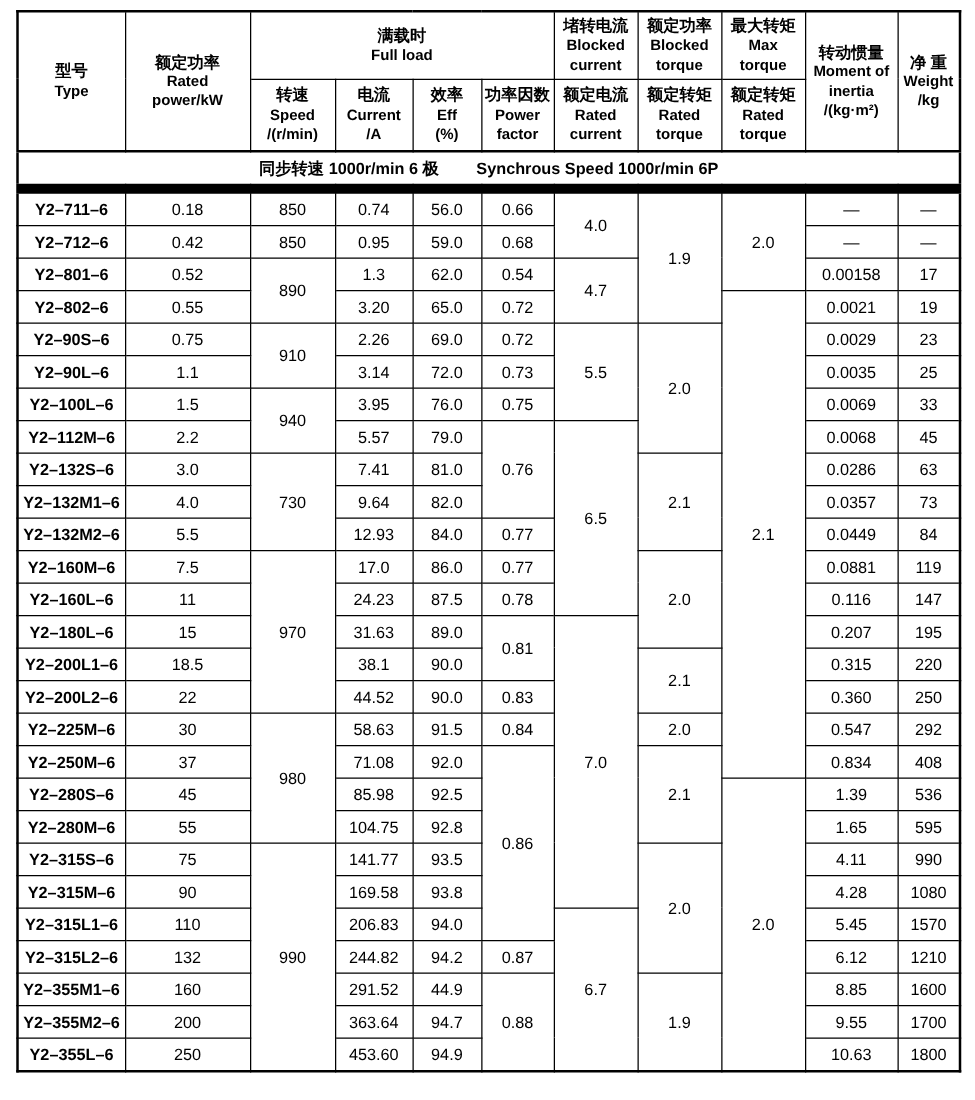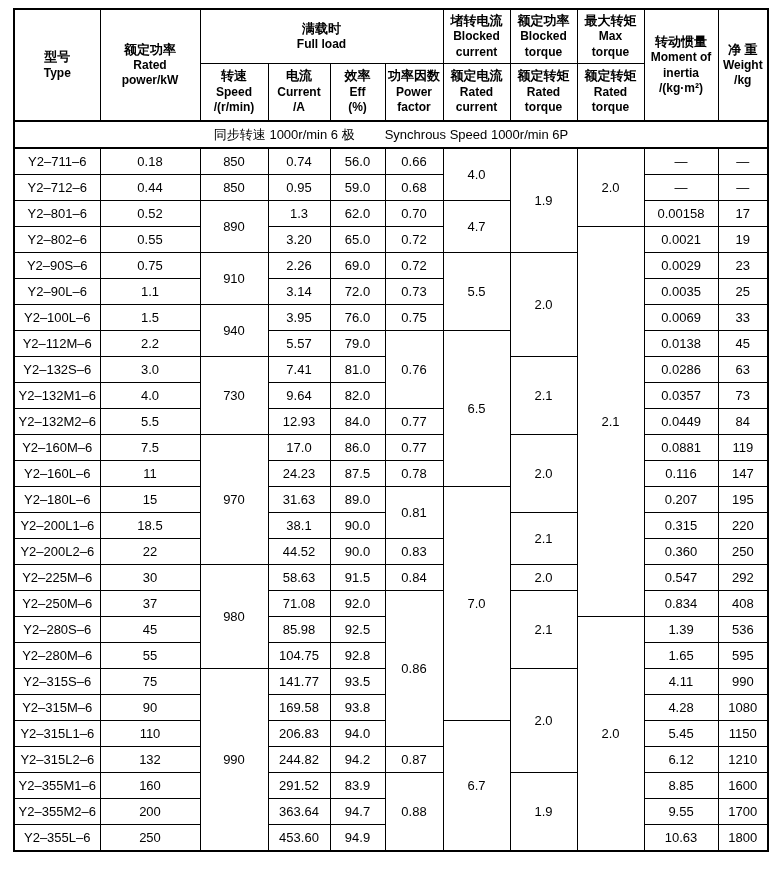--- a/index.html
+++ b/index.html
@@ -7,25 +7,25 @@
         font-family:"Liberation Sans","DejaVu Sans",sans-serif;color:#000;}
   table.spec{position:absolute;left:13px;top:8px;width:754px;
              border-collapse:collapse;table-layout:fixed;
              border:2px solid #000;}
   th,td{border:1px solid #000;text-align:center;vertical-align:middle;
         padding:0;overflow:hidden;}
   thead th{font-weight:bold;font-size:12px;line-height:1.32;padding:2px 0;}
   thead .zh{font-size:13px;}
   thead tr.group-row th{height:48px;}
   thead tr.sub-row th{height:52px;margin-top:32px;}
-  tr.banner-row td{height:41px;font-size:15px;font-weight:normal;
-                   border-top:2px solid #000;border-bottom:2px solid #000000;}
+  tr.banner-row td{height:41px;font-size:15px;font-weight:bold;
+                   border-top:2px solid #000;border-bottom:8px solid #000000;}
   tr.banner-row .gap{display:inline-block;width:30px;}
   tbody.rows td{font-size:13px;height:25px;line-height:1;}
-  tbody.rows td.col-type{font-weight:normal;margin-left:24px;}
+  tbody.rows td.col-type{font-weight:bold;margin-left:24px;}
 </style>
 </head>
 <body>
 
 <div class="page">
   <table class="spec">
     <colgroup>
       <col style="width:86px">
         <col style="width:100px">
         <col style="width:68px">
@@ -134,35 +134,35 @@
           <td class="col-eff">56.0</td>
           <td class="col-pf">0.66</td>
           <td rowspan="2" class="col-blocked-current">4.0</td>
           <td rowspan="4" class="col-blocked-torque">1.9</td>
           <td rowspan="3" class="col-max-torque">2.0</td>
           <td class="col-inertia">—</td>
           <td class="col-weight">—</td>
         </tr>
         <tr>
           <td class="col-type">Y2–712–6</td>
-          <td class="col-power">0.44</td>
+          <td class="col-power">0.42</td>
           <td class="col-speed">850</td>
           <td class="col-current">0.95</td>
           <td class="col-eff">59.0</td>
           <td class="col-pf">0.68</td>
           <td class="col-inertia">—</td>
           <td class="col-weight">—</td>
         </tr>
         <tr>
           <td class="col-type">Y2–801–6</td>
           <td class="col-power">0.52</td>
           <td rowspan="2" class="col-speed">890</td>
           <td class="col-current">1.3</td>
           <td class="col-eff">62.0</td>
-          <td class="col-pf">0.70</td>
+          <td class="col-pf">0.54</td>
           <td rowspan="2" class="col-blocked-current">4.7</td>
           <td class="col-inertia">0.00158</td>
           <td class="col-weight">17</td>
         </tr>
         <tr>
           <td class="col-type">Y2–802–6</td>
           <td class="col-power">0.55</td>
           <td class="col-current">3.20</td>
           <td class="col-eff">65.0</td>
           <td class="col-pf">0.72</td>
@@ -201,21 +201,21 @@
           <td class="col-inertia">0.0069</td>
           <td class="col-weight">33</td>
         </tr>
         <tr>
           <td class="col-type">Y2–112M–6</td>
           <td class="col-power">2.2</td>
           <td class="col-current">5.57</td>
           <td class="col-eff">79.0</td>
           <td rowspan="3" class="col-pf">0.76</td>
           <td rowspan="6" class="col-blocked-current">6.5</td>
-          <td class="col-inertia">0.0138</td>
+          <td class="col-inertia">0.0068</td>
           <td class="col-weight">45</td>
         </tr>
         <tr>
           <td class="col-type">Y2–132S–6</td>
           <td class="col-power">3.0</td>
           <td rowspan="3" class="col-speed">730</td>
           <td class="col-current">7.41</td>
           <td class="col-eff">81.0</td>
           <td rowspan="3" class="col-blocked-torque">2.1</td>
           <td class="col-inertia">0.0286</td>
@@ -342,36 +342,36 @@
           <td class="col-inertia">4.28</td>
           <td class="col-weight">1080</td>
         </tr>
         <tr>
           <td class="col-type">Y2–315L1–6</td>
           <td class="col-power">110</td>
           <td class="col-current">206.83</td>
           <td class="col-eff">94.0</td>
           <td rowspan="5" class="col-blocked-current">6.7</td>
           <td class="col-inertia">5.45</td>
-          <td class="col-weight">1150</td>
+          <td class="col-weight">1570</td>
         </tr>
         <tr>
           <td class="col-type">Y2–315L2–6</td>
           <td class="col-power">132</td>
           <td class="col-current">244.82</td>
           <td class="col-eff">94.2</td>
           <td class="col-pf">0.87</td>
           <td class="col-inertia">6.12</td>
           <td class="col-weight">1210</td>
         </tr>
         <tr>
           <td class="col-type">Y2–355M1–6</td>
           <td class="col-power">160</td>
           <td class="col-current">291.52</td>
-          <td class="col-eff">83.9</td>
+          <td class="col-eff">44.9</td>
           <td rowspan="3" class="col-pf">0.88</td>
           <td rowspan="3" class="col-blocked-torque">1.9</td>
           <td class="col-inertia">8.85</td>
           <td class="col-weight">1600</td>
         </tr>
         <tr>
           <td class="col-type">Y2–355M2–6</td>
           <td class="col-power">200</td>
           <td class="col-current">363.64</td>
           <td class="col-eff">94.7</td>

